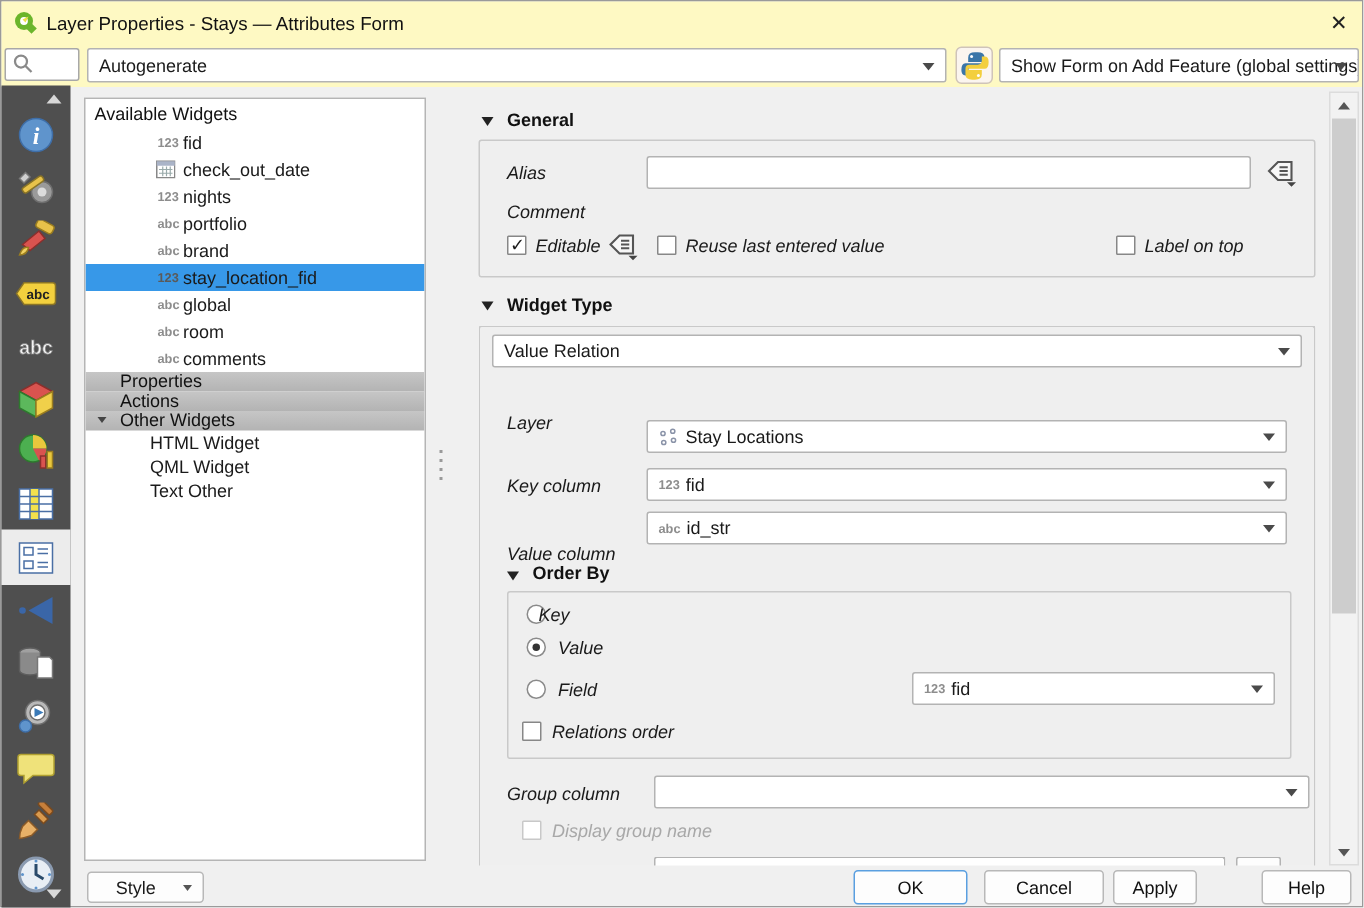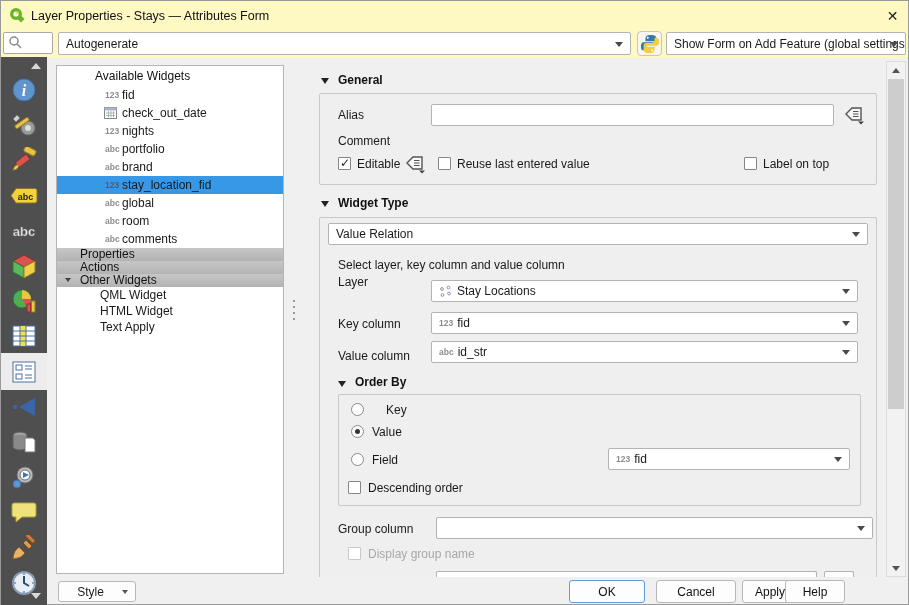--- a/index.html
+++ b/index.html
@@ -20,40 +20,40 @@
   
   .sidebar { position: absolute; left: 0; top: 56px; width: 46px; height: 549px; background: #4f4f4f; }
   .side-item { position: absolute; left: 0; width: 46px; height: 37px; display: flex; align-items: center; justify-content: center; }
   .side-item.selected { background: #ececec; }
   .side-scroll { position: absolute; left: 30px; width: 0; height: 0; border-left: 5px solid transparent; border-right: 5px solid transparent; }
   .side-scroll.up { top: 6px; border-bottom: 6px solid #d8d8d8; }
   .side-scroll.down { top: 536px; border-top: 6px solid #d8d8d8; }
 
   
   .tree { position: absolute; left: 55px; top: 64px; width: 228px; height: 509px; background: #fff; border: 1px solid #b5b5b5; overflow: hidden; }
-  .tree-header { height: 20px; padding: 3px 6px; color: #111; margin-left: 32px; }
+  .tree-header { height: 20px; padding: 3px 6px; color: #111; }
   .tree-group { position: relative; height: 15px; line-height: 15px; background: linear-gradient(#c6c6c6,#b3b3b3); padding-left: 23px; color: #111; }
   .tree-group.short { height: 13px; line-height: 13px; }
   .tree-group .expand { position: absolute; left: 8px; top: 5px; width: 0; height: 0; border-left: 3.5px solid transparent; border-right: 3.5px solid transparent; border-top: 4.5px solid #444; }
   .tree-item { position: relative; height: 18px; line-height: 18px; padding-left: 65px; }
   .tree-item .ticon { position: absolute; left: 48px; top: 5px; }
   .tree-item .calicon { position: absolute; left: 47px; top: 2px; }
   .tree-item.selected { background: #3798e8; }
   .tree-item2 { height: 16px; line-height: 16px; padding-left: 43px; }
   .ticon { font-size: 8.5px; font-weight: bold; color: #8d8d8d; line-height: 1; }
 
   .splitter { position: absolute; left: 290px; top: 295px; width: 5px; }
   .splitter i { display: block; width: 2px; height: 2px; background: #9a9a9a; margin: 4px auto; }
 
   
   .content { position: absolute; left: 300px; top: 60px; width: 585px; height: 516px; overflow: hidden; }
   .sect-head { position: absolute; font-weight: bold; color: #111; }
   .sect-arrow { position: absolute; width: 0; height: 0; border-left: 4.5px solid transparent; border-right: 4.5px solid transparent; border-top: 6px solid #222; }
   .groupbox { position: absolute; border: 1px solid #c9c9c9; border-radius: 2px; background: #efefef; }
-  .lbl { position: absolute; color: #1a1a1a; white-space: nowrap; }
+  .lbl { position: absolute; color: #1a1a1a; white-space: nowrap; font-style: italic; }
   .input { position: absolute; background: #fff; border: 1px solid #b3b3b3; border-radius: 2px; }
   .cb { position: absolute; width: 13px; height: 13px; background: #fff; border: 1px solid #878787; border-radius: 1px; }
   .cb.checked::after { content: "✓"; position: absolute; left: 1px; top: -2px; font-size: 12px; font-weight: bold; color: #1a1a1a; }
   .cb.disabled { border-color: #c8c8c8; }
   .lbl.disabled { color: #a8a8a8; }
   .radio { position: absolute; width: 13px; height: 13px; background: #fff; border: 1px solid #8a8a8a; border-radius: 50%; }
   .radio.selected::after { content: ""; position: absolute; left: 3px; top: 3px; width: 5px; height: 5px; border-radius: 50%; background: #333; }
   .ddo-btn { position: absolute; width: 24px; height: 22px; display: flex; align-items: center; justify-content: center; }
 
   
@@ -274,23 +274,23 @@
     <div class="tree-group short">
       <span>Properties</span>
     </div>
     <div class="tree-group short">
       <span>Actions</span>
     </div>
     <div class="tree-group short">
       <span class="expand" style="top:4px"></span>
       <span>Other Widgets</span>
     </div>
+    <div class="tree-item tree-item2"><span>HTML Widget</span></div>
     <div class="tree-item tree-item2"><span>QML Widget</span></div>
-    <div class="tree-item tree-item2"><span>HTML Widget</span></div>
-    <div class="tree-item tree-item2"><span>Text Apply</span></div>
+    <div class="tree-item tree-item2"><span>Text Other</span></div>
   </div>
 
   <div class="splitter">
       <i></i>
       <i></i>
       <i></i>
       <i></i>
     </div>
 
   <div class="content">
@@ -323,21 +323,20 @@
     <span class="lbl" style="left:462px;top:96px">Label on top</span>
 
     <span class="sect-arrow" style="left:20px;top:140px"></span>
     <span class="sect-head" style="left:37px;top:135px">Widget Type</span>
     <div class="groupbox" style="left:18px;top:156px;width:558px;height:420px;border-bottom:none"></div>
 
     <div class="combo" style="left:27px;top:162px;width:540px;height:22px">
       <span>Value Relation</span>
       <span class="carrow"></span>
     </div>
-    <span class="lbl" style="left:37px;top:197px">Select layer, key column and value column</span>
 
     <span class="lbl" style="left:37px;top:214px">Layer</span>
     <div class="combo" style="left:130px;top:219px;width:427px;height:22px">
       <span style="margin-right:5px;display:flex">
         <svg width="13" height="13" viewBox="0 0 13 13">
             <circle cx="3" cy="4" r="1.4" fill="none" stroke="#8a93a8"></circle>
             <circle cx="9.5" cy="2.5" r="1.4" fill="none" stroke="#8a93a8"></circle>
             <circle cx="3.5" cy="10" r="1.4" fill="none" stroke="#8a93a8"></circle>
             <circle cx="10" cy="8.5" r="1.4" fill="none" stroke="#8a93a8"></circle>
           </svg>
@@ -346,43 +345,43 @@
       <span class="carrow"></span>
     </div>
 
     <span class="lbl" style="left:37px;top:256px">Key column</span>
     <div class="combo" style="left:130px;top:251px;width:427px;height:22px">
       <span class="ticon" style="margin-right:4px">123</span>
       <span>fid</span>
       <span class="carrow"></span>
     </div>
 
-    <span class="lbl" style="left:37px;top:288px">Value column</span>
+    <span class="lbl" style="left:37px;top:301px">Value column</span>
     <div class="combo" style="left:130px;top:280px;width:427px;height:22px">
       <span class="ticon" style="margin-right:4px">abc</span>
       <span>id_str</span>
       <span class="carrow"></span>
     </div>
 
     <span class="sect-arrow" style="left:37px;top:320px"></span>
     <span class="sect-head" style="left:54px;top:314px">Order By</span>
     <div class="groupbox" style="left:37px;top:333px;width:523px;height:112px"></div>
     <span class="radio" style="left:50px;top:342px"></span>
-    <span class="lbl" style="left:85px;top:342px">Key</span>
+    <span class="lbl" style="left:58px;top:342px">Key</span>
     <span class="radio selected" style="left:50px;top:364px"></span>
     <span class="lbl" style="left:71px;top:364px">Value</span>
     <span class="radio" style="left:50px;top:392px"></span>
     <span class="lbl" style="left:71px;top:392px">Field</span>
     <div class="combo" style="left:307px;top:387px;width:242px;height:22px">
       <span class="ticon" style="margin-right:4px">123</span>
       <span>fid</span>
       <span class="carrow"></span>
     </div>
     <span class="cb" style="left:47px;top:420px"></span>
-    <span class="lbl" style="left:67px;top:420px">Descending order</span>
+    <span class="lbl" style="left:67px;top:420px">Relations order</span>
 
     <span class="lbl" style="left:37px;top:461px">Group column</span>
     <div class="combo" style="left:135px;top:456px;width:437px;height:22px">
       <span></span>
       <span class="carrow"></span>
     </div>
     <span class="cb disabled" style="left:47px;top:486px"></span>
     <span class="lbl disabled" style="left:67px;top:486px">Display group name</span>
 
     <div class="input" style="left:135px;top:510px;width:381px;height:10px;border-bottom:none"></div>
@@ -399,15 +398,15 @@
       </div>
   </div>
 
   <div class="style-btn">
     <span class="t">Style</span>
     <span class="carrow"></span>
   </div>
   <div class="btn default" style="left:568px;top:579px;width:76px">OK</div>
   <div class="btn" style="left:655px;top:579px;width:80px">Cancel</div>
   <div class="btn" style="left:741px;top:579px;width:56px">Apply</div>
-  <div class="btn" style="left:784px;top:579px;width:60px">Help</div>
+  <div class="btn" style="left:840px;top:579px;width:60px">Help</div>
 
 </div>
 
 </body></html>

